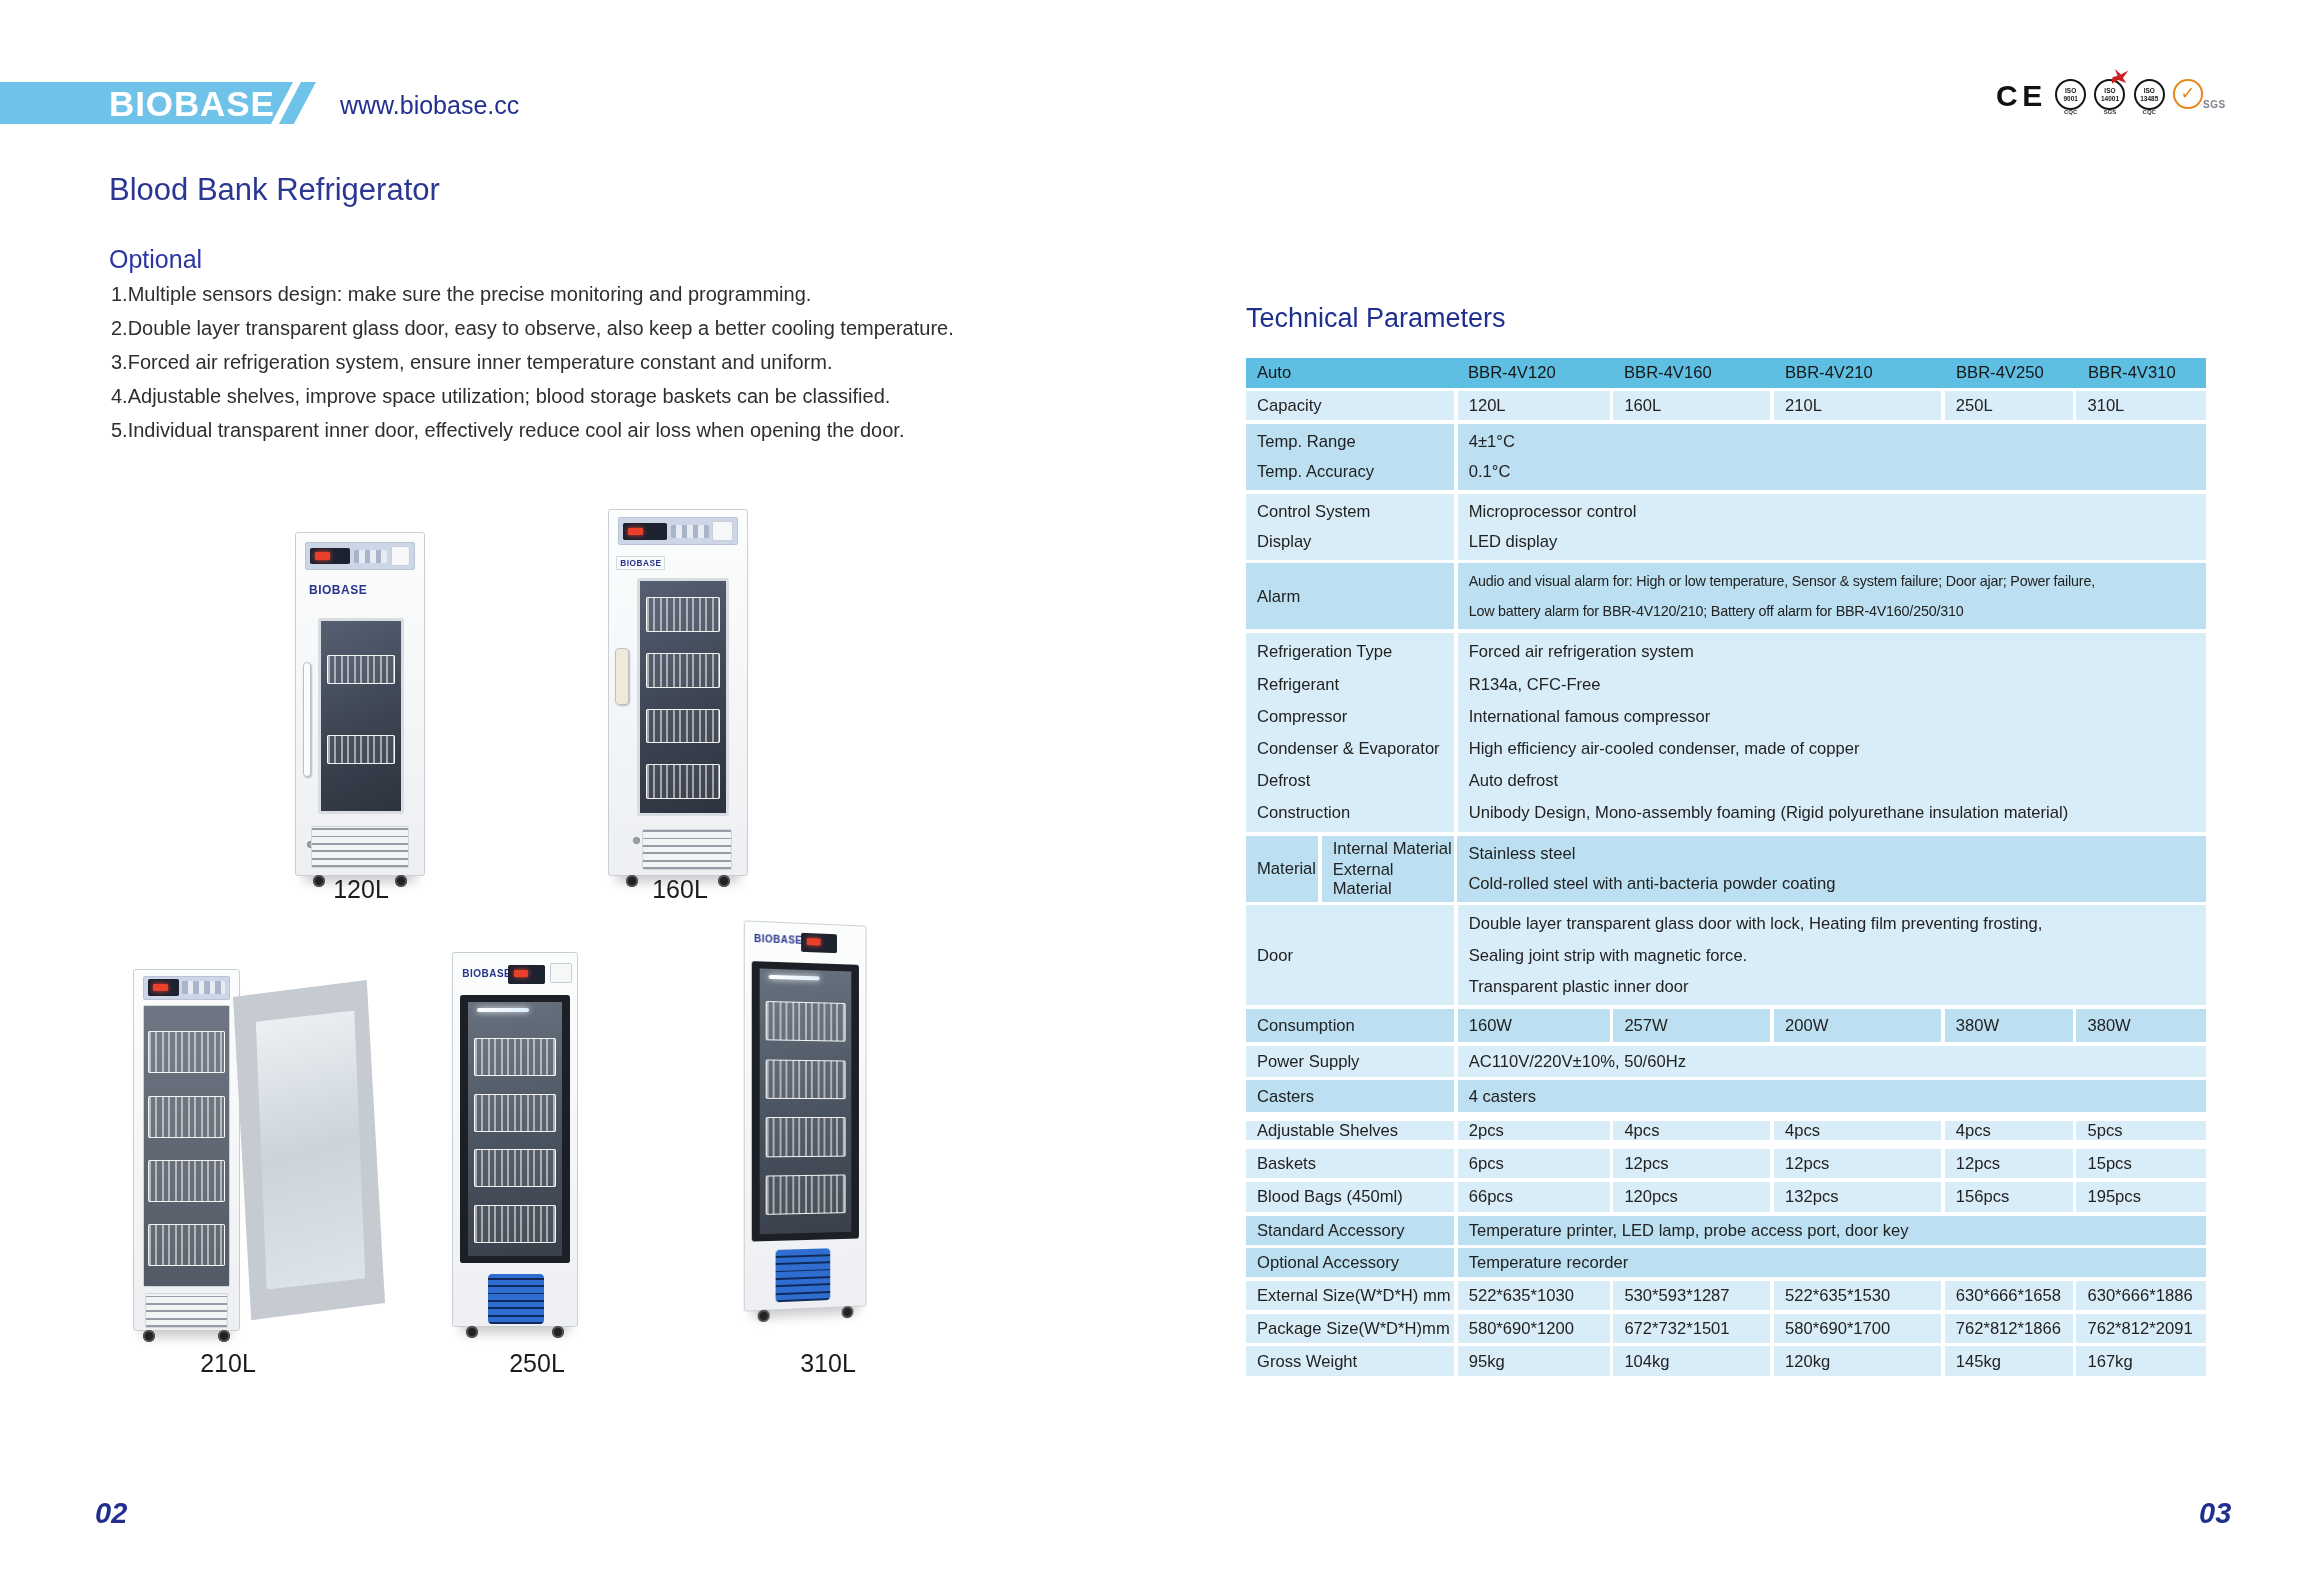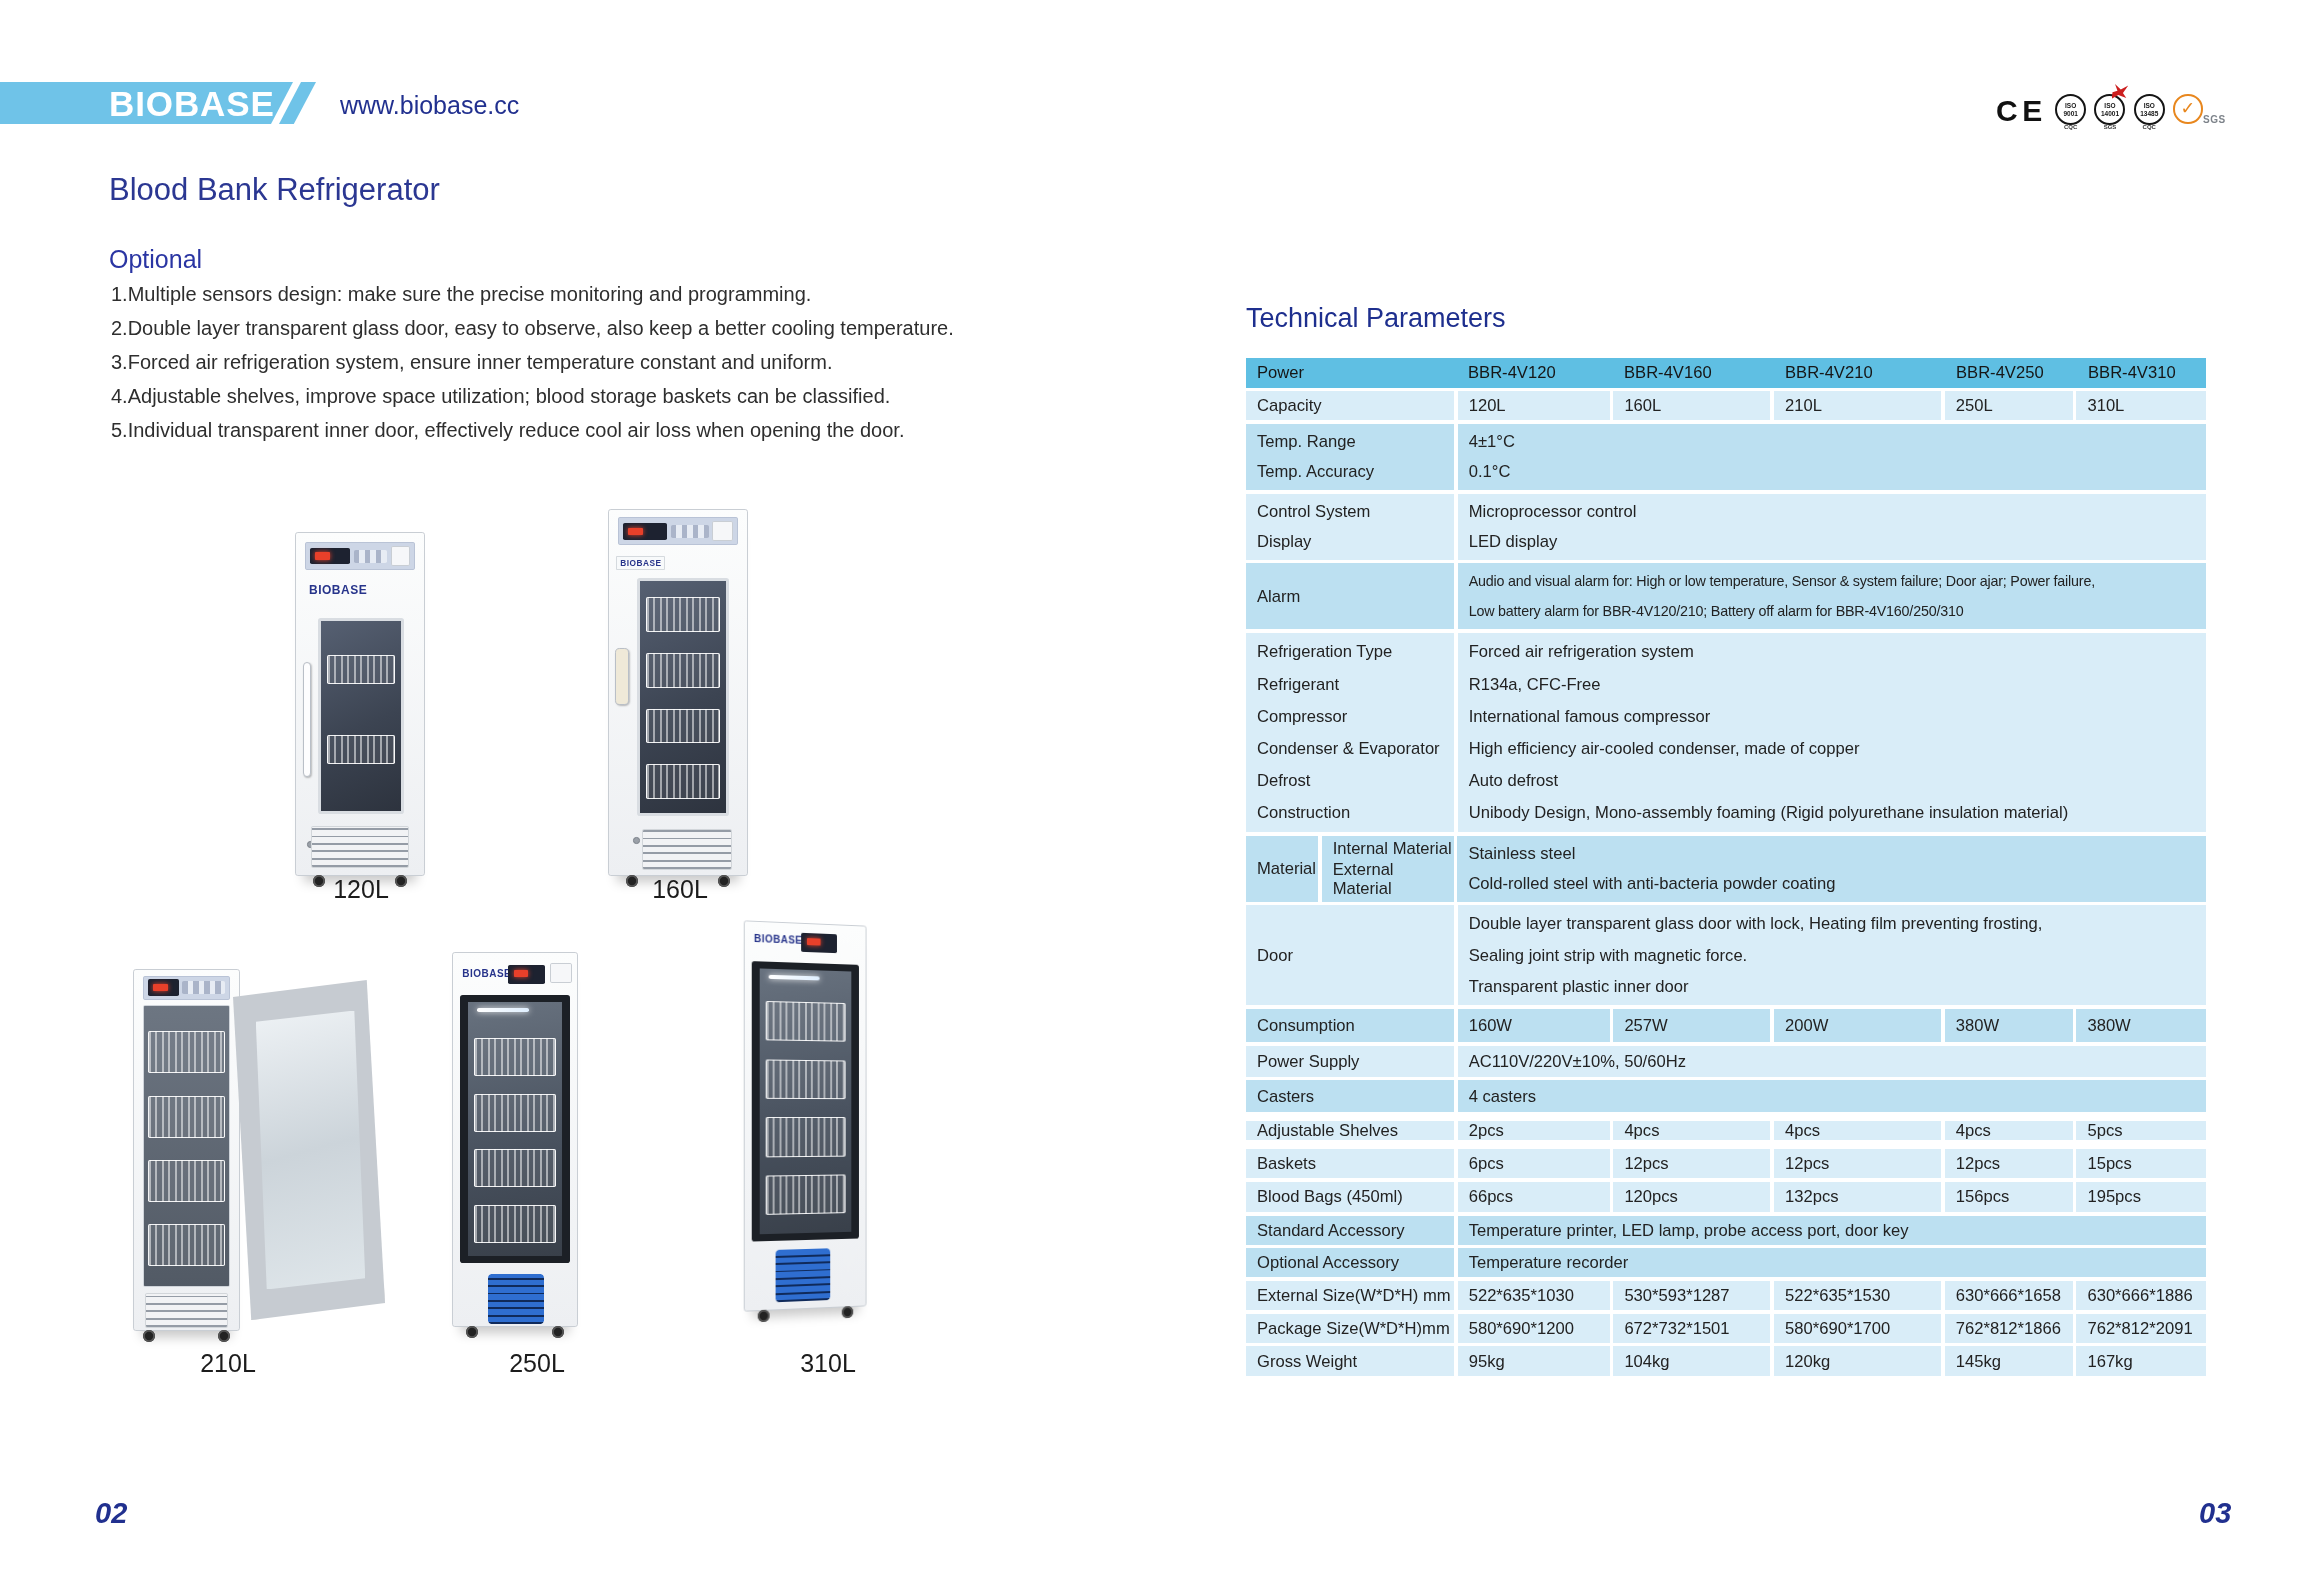--- a/index.html
+++ b/index.html
@@ -20,21 +20,21 @@
 
   
   .banner{position:absolute;left:0;top:82px;width:314px;height:42px;background:var(--banner-blue);
           clip-path:polygon(0 0,293px 0,271px 100%,0 100%);}
   .banner-sliver{position:absolute;left:279px;top:82px;width:41px;height:42px;background:var(--banner-blue);
           clip-path:polygon(22px 0,37px 0,14.8px 100%,0 100%);}
   .brand-logo{position:absolute;left:109px;top:82px;height:42px;line-height:43px;color:#fff;
           font-size:35px;font-weight:bold;letter-spacing:0.9px;}
   .website{position:absolute;left:340px;top:91px;font-size:25px;color:var(--navy);}
 
-  .certs{position:absolute;left:1996px;top:94px;display:flex;align-items:flex-start;gap:8.3px;}
+  .certs{position:absolute;left:1996px;top:79px;display:flex;align-items:flex-start;gap:8.3px;}
   .ce-mark{font-size:30px;font-weight:bold;color:#111;letter-spacing:4.6px;line-height:33px;}
   .badge{position:relative;width:31px;height:31px;}
   .badge .ring{width:31px;height:31px;border:2.3px solid #151515;border-radius:50%;
           display:flex;flex-direction:column;align-items:center;justify-content:center;
           font-size:6.5px;font-weight:bold;color:#151515;line-height:1.1;text-align:center;}
   .badge .under{position:absolute;left:0;right:0;top:30px;text-align:center;font-size:6px;color:#333;font-weight:bold;}
   .red-bird{position:absolute;top:-10px;right:-2.8px;width:16.6px;height:14.8px;background:#CC1F1F;
           clip-path:polygon(5% 55%,35% 45%,20% 0%,55% 38%,100% 10%,68% 60%,88% 95%,40% 75%,0% 100%);}
   .sgs-badge{position:relative;width:50px;height:37px;}
   .sgs-ring{position:absolute;left:0;top:0;width:29.5px;height:29.5px;border:2.8px solid #E8871E;border-radius:50%;
@@ -247,21 +247,21 @@
     </div>
     <div class="fgrille blue" style="left:31px;right:37px;top:325px;height:52px;"></div>
     <div class="fcaster" style="left:13px;"></div>
     <div class="fcaster" style="right:13px;"></div>
   </div>
   <div class="fcaption" style="left:828px;top:1349px;">310L</div>
 
   <h2 class="tech-heading" style="margin:0;font-weight:normal;">Technical Parameters</h2>
   <div id="tech-table">
       <div class="trow head" style="height: 29.5px;">
-        <div class="tcell hcell h0">Power</div>
+        <div class="tcell hcell h0">Auto</div>
         <div class="tcell hcell h1">BBR-4V120</div>
         <div class="tcell hcell h2">BBR-4V160</div>
         <div class="tcell hcell h3">BBR-4V210</div>
         <div class="tcell hcell h4">BBR-4V250</div>
         <div class="tcell hcell h5">BBR-4V310</div>
       </div>
       <div class="trow" style="height: 29px; border-radius: 14px;">
         <div class="tcell w-label light">Capacity</div>
         <div class="tcell v1 light">120L</div>
         <div class="tcell v2 light">160L</div>

